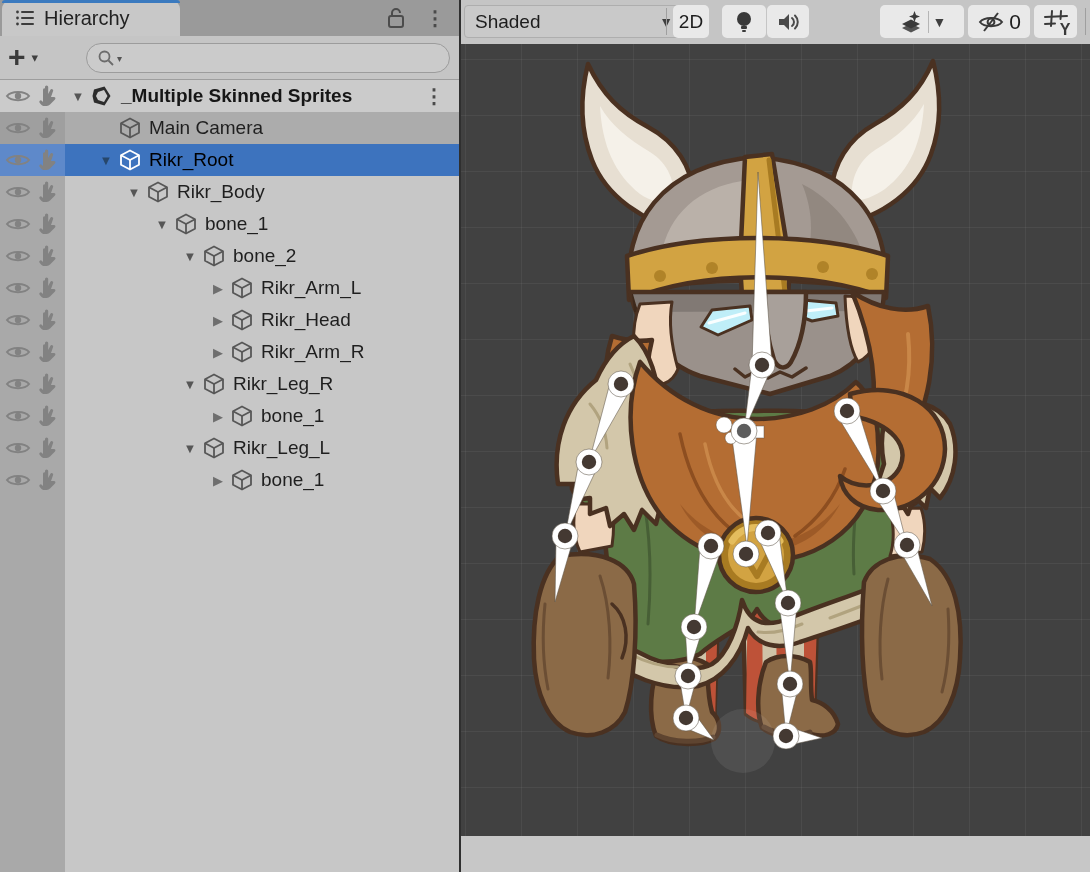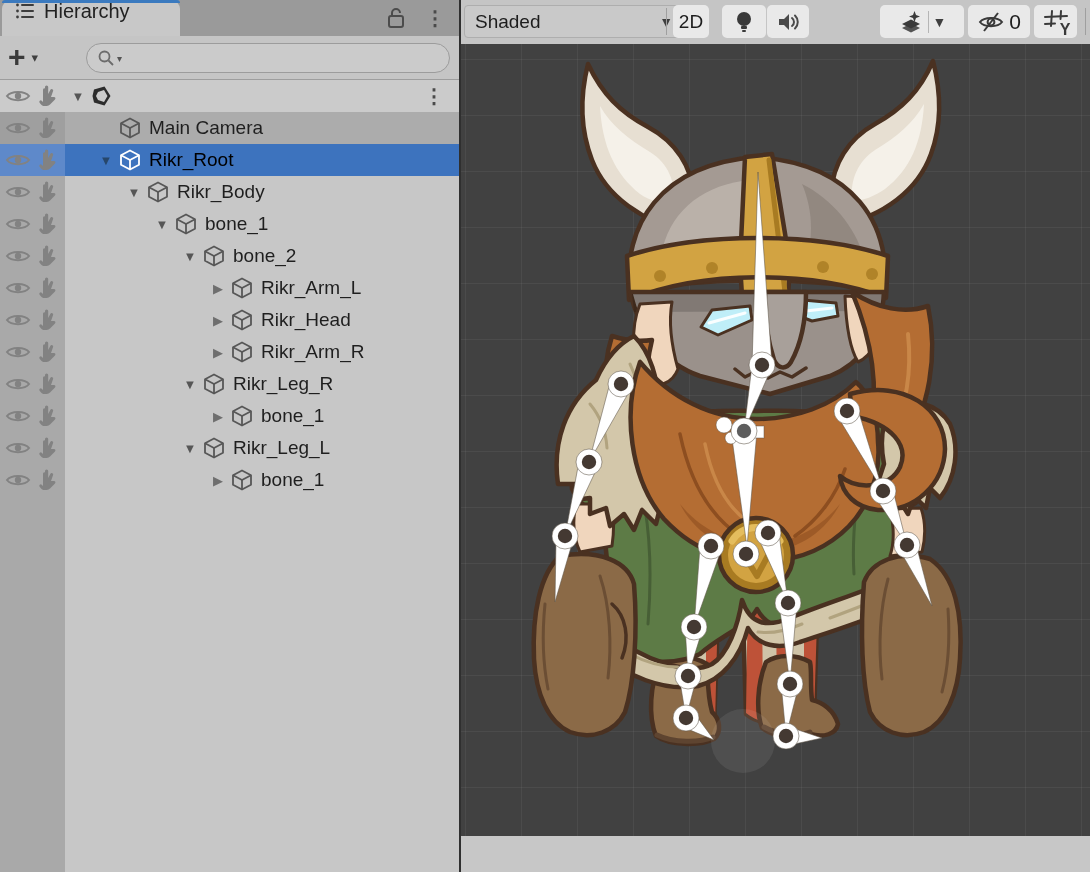--- a/index.html
+++ b/index.html
@@ -19,21 +19,21 @@
   *{box-sizing:border-box;margin:0;padding:0}
   body{font-family:"Liberation Sans",sans-serif;background:#777;-webkit-font-smoothing:antialiased}
   #app{position:relative;width:1090px;height:872px;overflow:hidden;background:#2f2f2f}
 
   
   #hierarchy-panel{position:absolute;left:0;top:0;width:459px;height:872px;background:var(--panelBg)}
   #scene-panel{position:absolute;left:461px;top:0;width:629px;height:872px;background:var(--panelBg)}
 
   .tabbar{position:relative;height:36px;background:var(--tabbarBg)}
   .tab{position:absolute;left:2px;top:0;height:36px;background:var(--tabBg);border-radius:9px 9px 0 0;
-       display:flex;gap:8px;padding:0 18px 0 12px;font-size:20px;color:#222}
+       display:flex;align-items:center;gap:8px;padding:0 18px 0 12px;font-size:20px;color:#222}
   .tab.focused::before{content:'';position:absolute;left:0;top:0;right:0;height:3px;background:var(--accent);border-radius:9px 9px 0 0}
   .tab .ticon{display:inline-flex;width:22px;height:22px}
   .tabbar-right{position:absolute;right:14px;top:0;height:36px;display:flex;align-items:center;gap:18px}
   .tabbar-right svg{display:block}
 
   
   .htoolbar{position:relative;height:44px;background:var(--toolbarBg);border-bottom:1px solid #9d9d9d}
   .create{position:absolute;left:8px;top:7px;display:flex;align-items:center;gap:6px;color:#3a3a3a;cursor:default}
   .create .plus{font-size:30px;line-height:28px;font-weight:bold}
   .caret{font-size:13px;color:#3f3f3f}
@@ -160,20 +160,21 @@
         </span>
       </div>
       <div class="row-content" style="--d: 0;">
         <span class="tri">▼</span>
 
         <span class="obj-icon icon-unity">
           <svg viewBox="0 0 24 24" fill="#2c2c2c">
             <path d="M20.5 12 L14.5 2.5 L4 5.5 L2.5 12 L4 18.5 L14.5 21.5 Z M14 6 L17.5 12 L14 18 L8 16 L6 12 L8 8 Z" fill-rule="evenodd"></path>
           </svg>
         </span>
+        <span class="label">_Multiple Skinned Sprites</span>
       </div>
       <span class="row-kebab">⋮</span>
     </div>
         <div class="row hover">
       <div class="gutter">
         <span class="gicon g-eye">
           <svg viewBox="0 0 26 24" fill="none" stroke="currentColor" stroke-width="2">
             <path d="M2 12 C6 6.5 20 6.5 24 12 C20 17.5 6 17.5 2 12 Z"></path>
                 <circle cx="13" cy="12" r="3.2" fill="currentColor" stroke="none"></circle>
           </svg>

